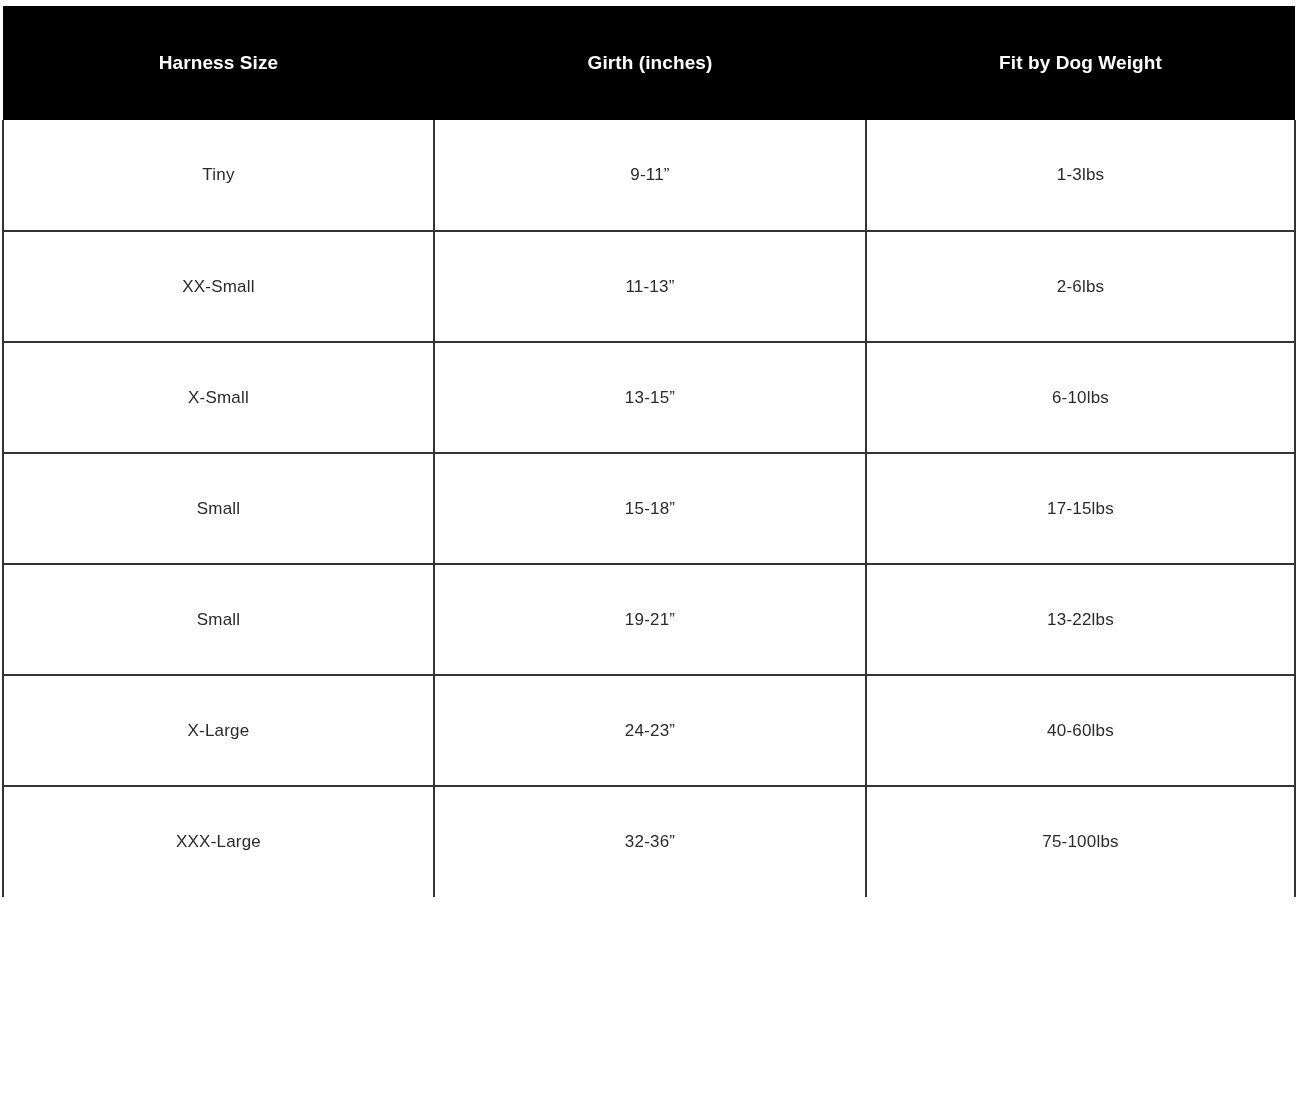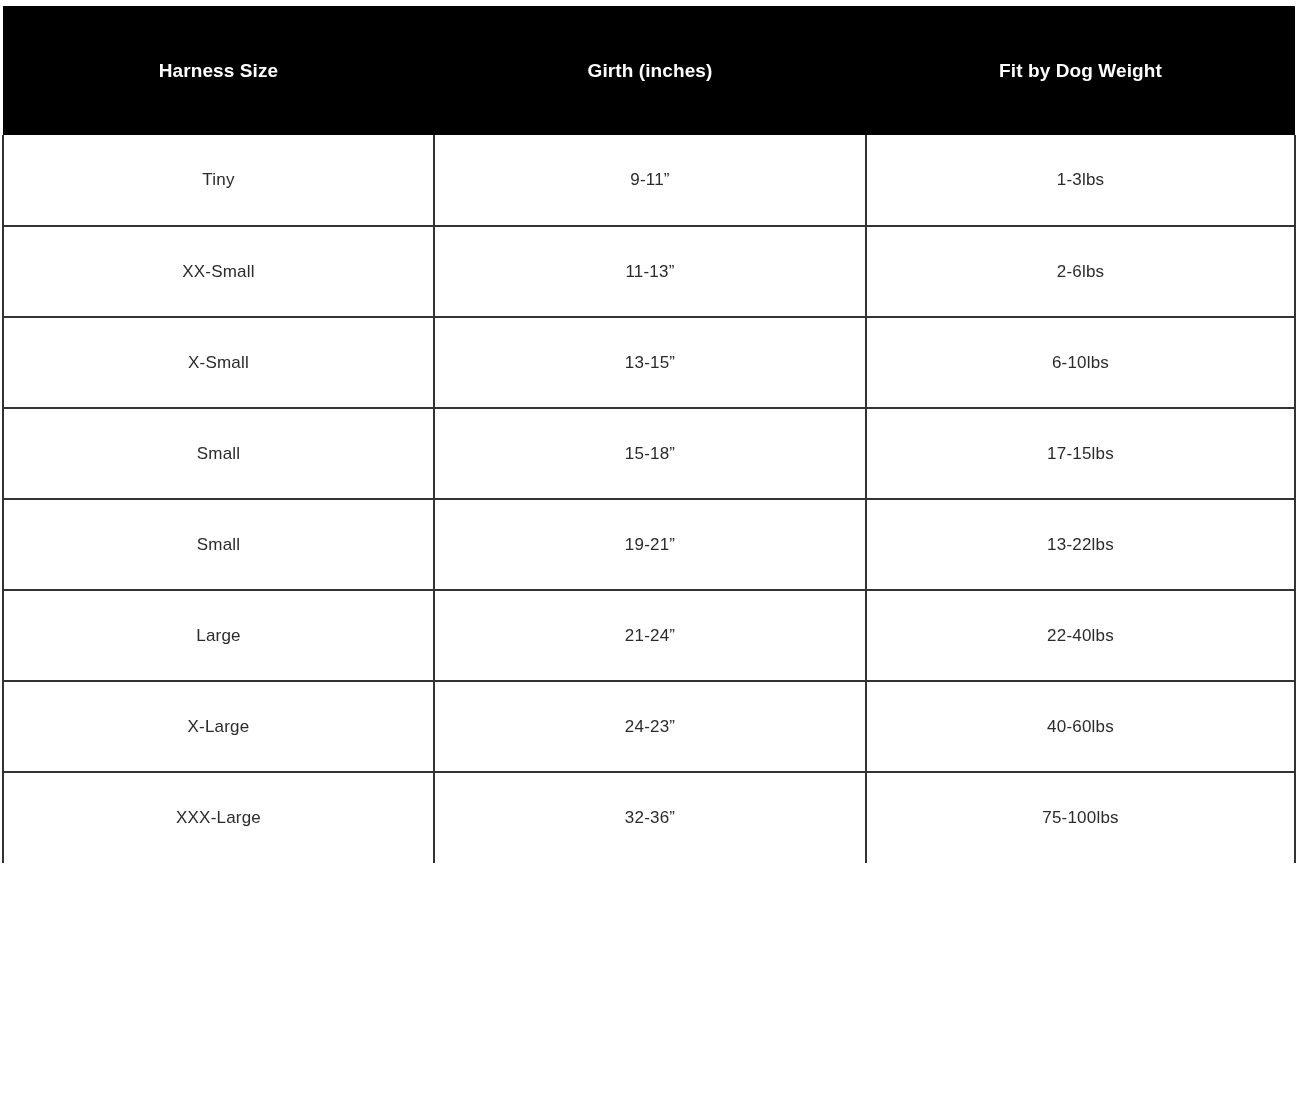--- a/index.html
+++ b/index.html
@@ -40,32 +40,32 @@
     background: #000000;
   }
   thead th {
     background: #000000;
     color: #ffffff;
     font-size: 19px;
     font-weight: bold;
     letter-spacing: 0.1px;
     text-align: center;
     vertical-align: middle;
-    height: 129px;
+    height: 114px;
     padding: 0 8px;
     border: none;
     box-sizing: border-box;
   }
 
   
   tbody tr.data-row {
     background: #ffffff;
   }
   tbody td {
-    height: 91px;
+    height: 111px;
     text-align: center;
     vertical-align: middle;
     font-size: 17px;
     font-weight: normal;
     color: #2b2b2b;
     background: #ffffff;
     border-right: 2px solid #333333;
     border-bottom: 2px solid #333333;
     padding: 0 10px;
     box-sizing: border-box;
@@ -115,25 +115,20 @@
         <td class="first-col">Small</td>
         <td>15-18”</td>
         <td>17-15lbs</td>
       </tr>
       <tr class="data-row">
         <td class="first-col">Small</td>
         <td>19-21”</td>
         <td>13-22lbs</td>
       </tr>
       <tr class="data-row">
-        <td class="first-col">Large</td>
-        <td>21-24”</td>
-        <td>22-40lbs</td>
-      </tr>
-      <tr class="data-row">
         <td class="first-col">X-Large</td>
         <td>24-23”</td>
         <td>40-60lbs</td>
       </tr>
       <tr class="data-row last-row">
         <td class="first-col">XXX-Large</td>
         <td>32-36”</td>
         <td>75-100lbs</td>
       </tr>
     </tbody>

